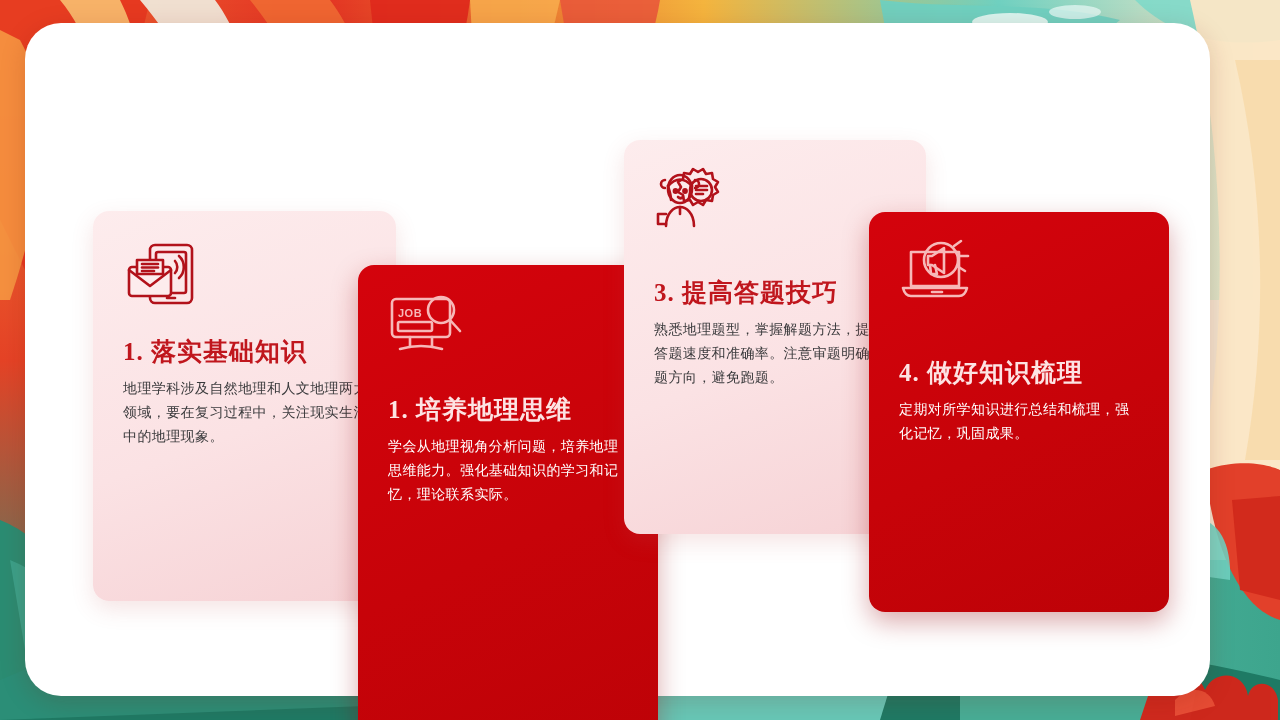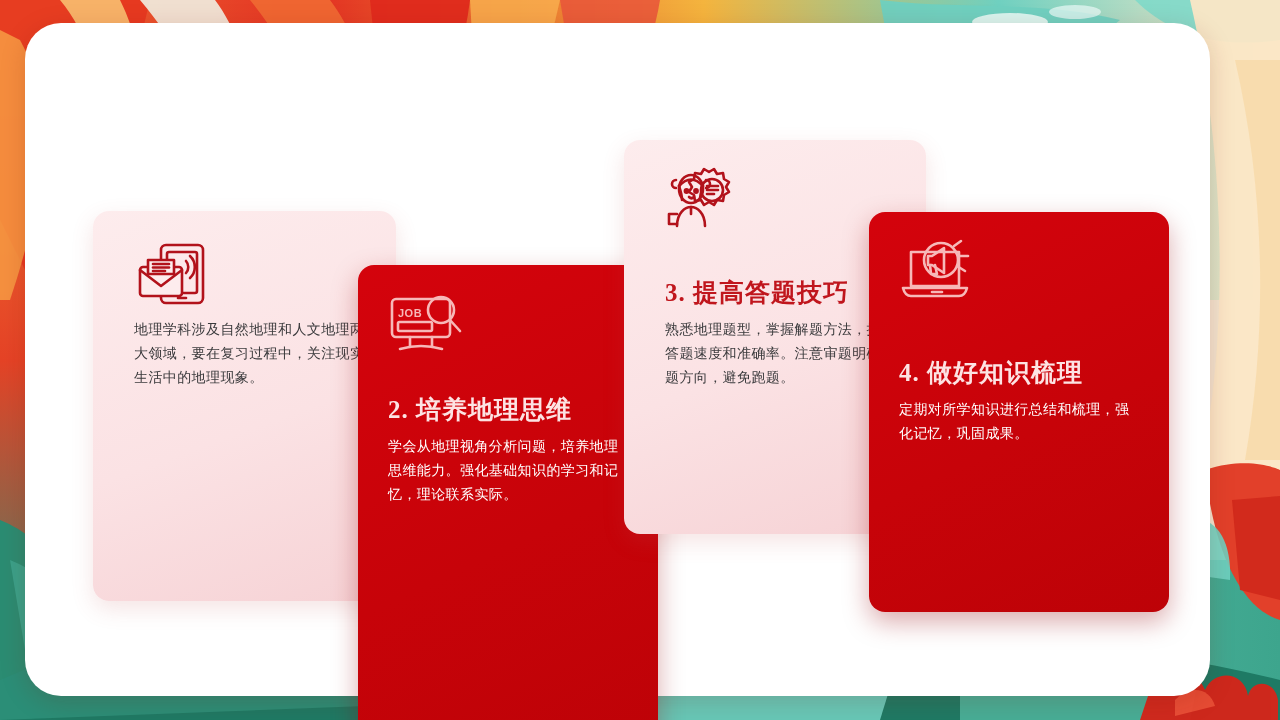--- a/index.html
+++ b/index.html
@@ -44,21 +44,20 @@
   #title-rule {
     margin-left:22px; width:190px; height:3px;
     background:#d8d8d8; border-radius:2px; margin-top:6px;
   }
 
   
   .card { position:absolute; border-radius:16px; z-index:3; }
   .card.pink {
     background:linear-gradient(160deg,#fdeced 0%,#fbe2e4 55%,#f6d2d5 100%);
     box-shadow:0 8px 22px rgba(190,90,90,.16);
-    padding-left:11px;
   }
   .card.red {
     background:linear-gradient(155deg,#d4030c 0%,#c70309 55%,#bd0207 100%);
     box-shadow:0 10px 26px rgba(150,10,15,.34);
   }
 
   .card-inner { padding:26px 28px 20px 30px; height:100%; display:flex; flex-direction:column; }
   .card-icon { height:68px; margin-bottom:8px; }
   .card-icon svg { display:block; }
 
@@ -177,40 +176,41 @@
           <path d="M6,29 L27,45 L48,29"></path>
           <path d="M14,19 L40,19 L40,33 L14,33 Z" fill="#fdeced"></path>
           <line x1="19" y1="23" x2="35" y2="23"></line>
           <line x1="19" y1="26.5" x2="35" y2="26.5"></line>
           <line x1="19" y1="30" x2="31" y2="30"></line>
           <path d="M52,20 a9,9 0 0 1 0,12"></path>
           <path d="M56,15 a15,15 0 0 1 0,22"></path>
         </g>
       </svg>
     </div>
+    <div class="card-title">1. 落实基础知识</div>
     <div class="card-body">地理学科涉及自然地理和人文地理两大领域，要在复习过程中，关注现实生活中的地理现象。</div>
   </div>
 </div>
 
 <div class="card red" id="card-2">
   <div class="card-inner">
     <div class="card-icon">
       <svg width="80" height="68" viewBox="0 0 80 68">
         <g fill="none" stroke="#f7b8b8" stroke-width="2.6" stroke-linecap="round" stroke-linejoin="round">
           <rect x="4" y="8" width="58" height="38" rx="4"></rect>
           <path d="M22,46 L22,56 M44,46 L44,56"></path>
           <path d="M12,58 q21,-6 42,0"></path>
           <text x="10" y="26" font-family="'Liberation Sans',sans-serif" font-size="11" font-weight="700" fill="#f7b8b8" stroke="none" letter-spacing="0.5">JOB</text>
           <rect x="10" y="31" width="34" height="9" rx="1.5"></rect>
           <circle cx="53" cy="19" r="13"></circle>
           <line x1="62" y1="29" x2="72" y2="40"></line>
         </g>
       </svg>
     </div>
-    <div class="card-title">2. 培养地理思维</div>
+    <div class="card-title">1. 培养地理思维</div>
     <div class="card-body">学会从地理视角分析问题，培养地理思维能力。强化基础知识的学习和记忆，理论联系实际。</div>
   </div>
 </div>
 
 <div class="card pink" id="card-3">
   <div class="card-inner">
     <div class="card-icon">
       <svg width="82" height="68" viewBox="0 0 82 68">
         <g fill="none" stroke="#b2121b" stroke-width="2.6" stroke-linecap="round" stroke-linejoin="round">
           <path d="M44,6 l5,-3 l3,5 l6,-1 l1,6 l5,3 l-3,5 l3,5 l-5,3 l-1,6 l-6,-1 l-3,5 l-5,-3 l-5,3 l-3,-5 l-6,1 l-1,-6 l-5,-3 l3,-5 l-3,-5 l5,-3 l1,-6 l6,1 l3,-5 Z"></path>

